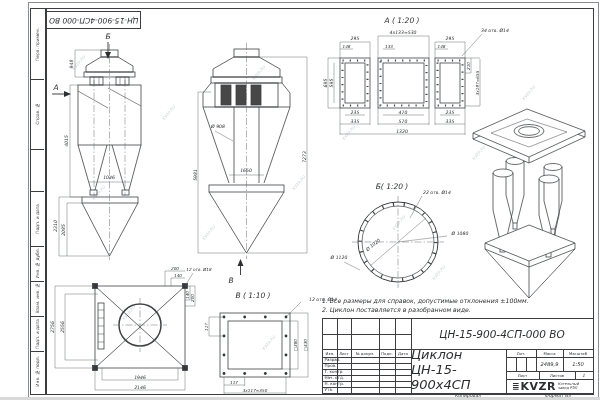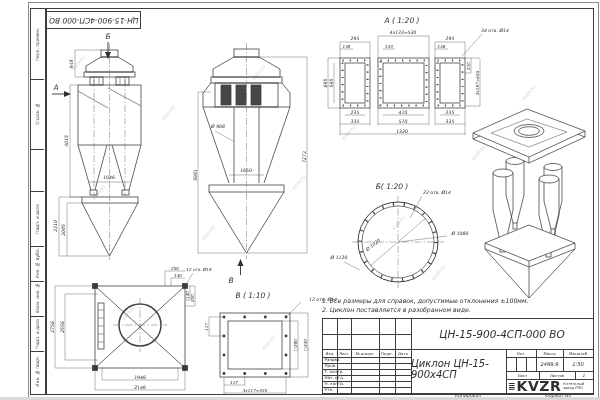--- a/index.html
+++ b/index.html
@@ -22,21 +22,21 @@
   .vtitle{font-size:7.5px;}
   .notes{position:absolute;left:322px;top:296px;width:272px;font-style:italic;font-size:6.2px;line-height:9px;white-space:nowrap;}
   .tb{position:absolute;left:322px;top:318px;width:270px;height:74px;border:1.4px solid #3b3d40;background:#fff;}
   .tb .cell{position:absolute;display:flex;align-items:center;justify-content:center;font-size:3.8px;}
   .tb .lbl{position:absolute;font-size:4.1px;line-height:6px;}
   .wm{position:absolute;font-size:4px;color:#c9ced6;transform:rotate(-50deg);white-space:nowrap;}
   .footer-t{position:absolute;top:393px;font-size:4.6px;font-style:italic;color:#3b3d40;}
   .grayband{position:absolute;left:0;top:397px;width:600px;height:3px;background:#d9d9d9;}
   .logo-row{position:absolute;display:flex;align-items:center;gap:2px;}
   .logo-coil{font-size:9px;font-weight:bold;letter-spacing:-1px;}
-  .logo-kvzr{font-size:14px;font-weight:bold;letter-spacing:0.5px;font-family:"DejaVu Sans",sans-serif;}
+  .logo-kvzr{font-size:11px;font-weight:bold;letter-spacing:0.5px;font-family:"DejaVu Sans",sans-serif;}
   .logo-co{font-size:3.6px;line-height:4px;width:30px;font-style:italic;}
 </style>
 </head>
 <body>
 
 <div class="page">
 
   <span class="wm" style="left:70px;top:60px">KVZR.RU</span>
   <span class="wm" style="left:160px;top:110px">KVZR.RU</span>
   <span class="wm" style="left:250px;top:70px">KVZR.RU</span>
@@ -354,21 +354,21 @@
 
     <div class="lbl" style="left:1.5px;top:38px">Разраб.</div>
     <div class="lbl" style="left:1.5px;top:44px">Пров.</div>
     <div class="lbl" style="left:1.5px;top:50px">Т. контр.</div>
     <div class="lbl" style="left:1.5px;top:56px">Нач. отд.</div>
     <div class="lbl" style="left:1.5px;top:62px">Н. контр.</div>
     <div class="lbl" style="left:1.5px;top:68px">Утв.</div>
 
     <div class="cell" style="left:88px;top:0;width:182px;height:30px;font-size:10.5px;font-style:italic">ЦН-15-900-4СП-000 ВО</div>
 
-    <div class="cell" style="left:88px;top:30px;width:95px;height:40px;font-size:10px;font-style:italic">Циклон ЦН-15-900х4СП</div>
+    <div class="cell" style="left:88px;top:30px;width:95px;height:40px;font-size:13px;font-style:italic">Циклон ЦН-15-900х4СП</div>
 
     <div class="cell" style="left:183px;top:30px;width:30px;height:8px">Лит.</div>
     <div class="cell" style="left:213px;top:30px;width:27px;height:8px">Масса</div>
     <div class="cell" style="left:240px;top:30px;width:30px;height:8px">Масштаб</div>
     <div class="cell" style="left:213px;top:38px;width:27px;height:14px;font-size:5.2px;font-style:italic">2489,9</div>
     <div class="cell" style="left:240px;top:38px;width:30px;height:14px;font-size:5.2px;font-style:italic">1:50</div>
 
     <div class="cell" style="left:183px;top:52px;width:33px;height:8px">Лист</div>
     <div class="cell" style="left:216px;top:52px;width:36px;height:8px">Листов</div>
     <div class="cell" style="left:252px;top:52px;width:18px;height:8px;font-size:4.5px;font-style:italic">1</div>

